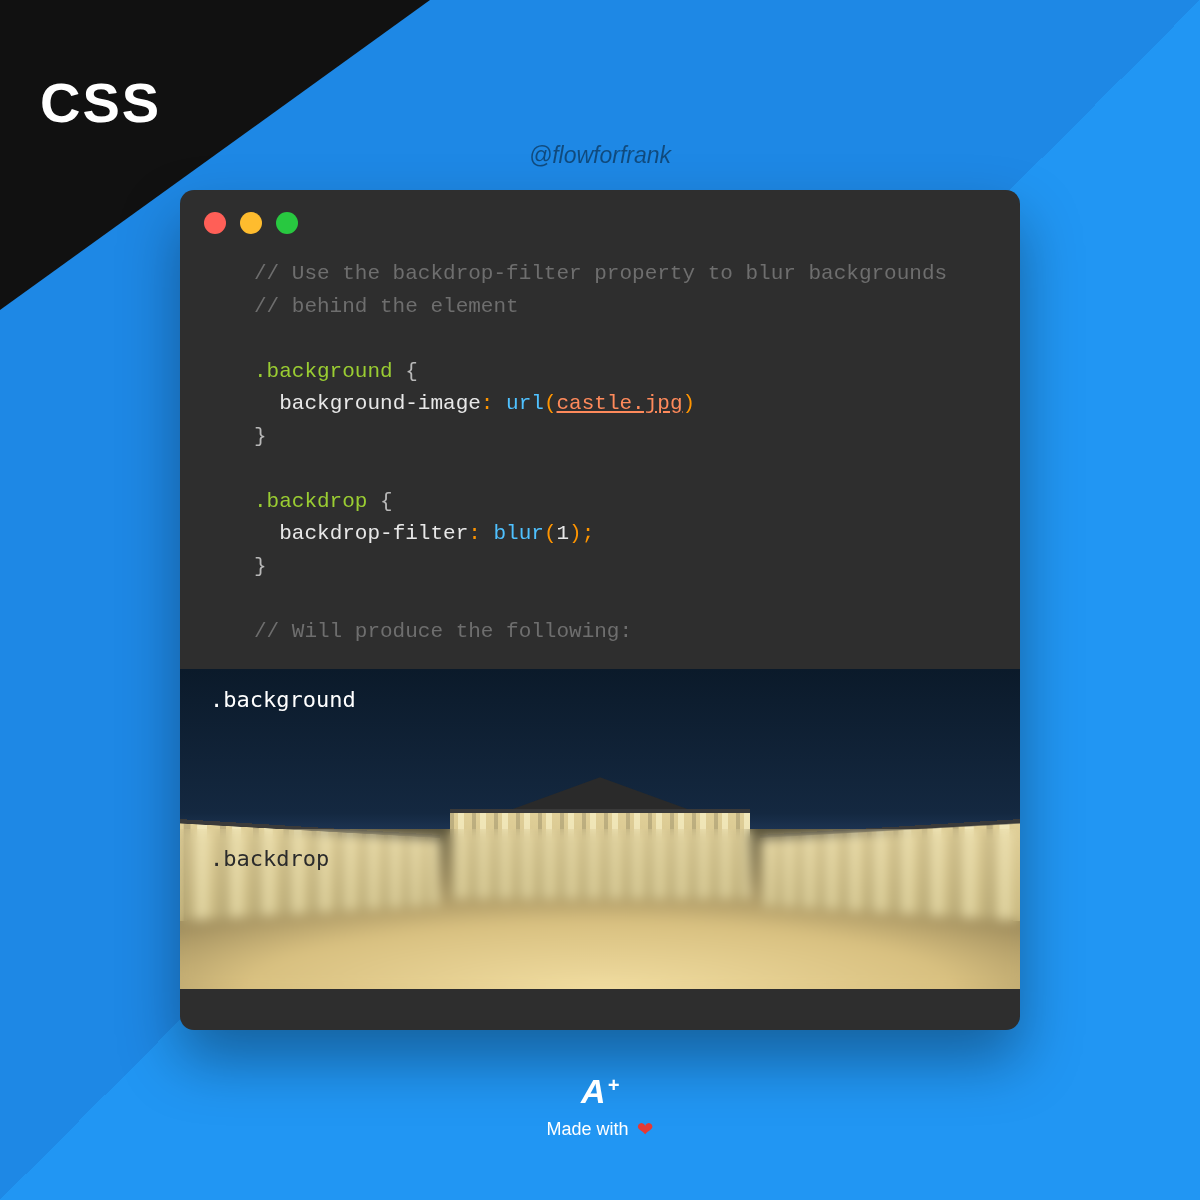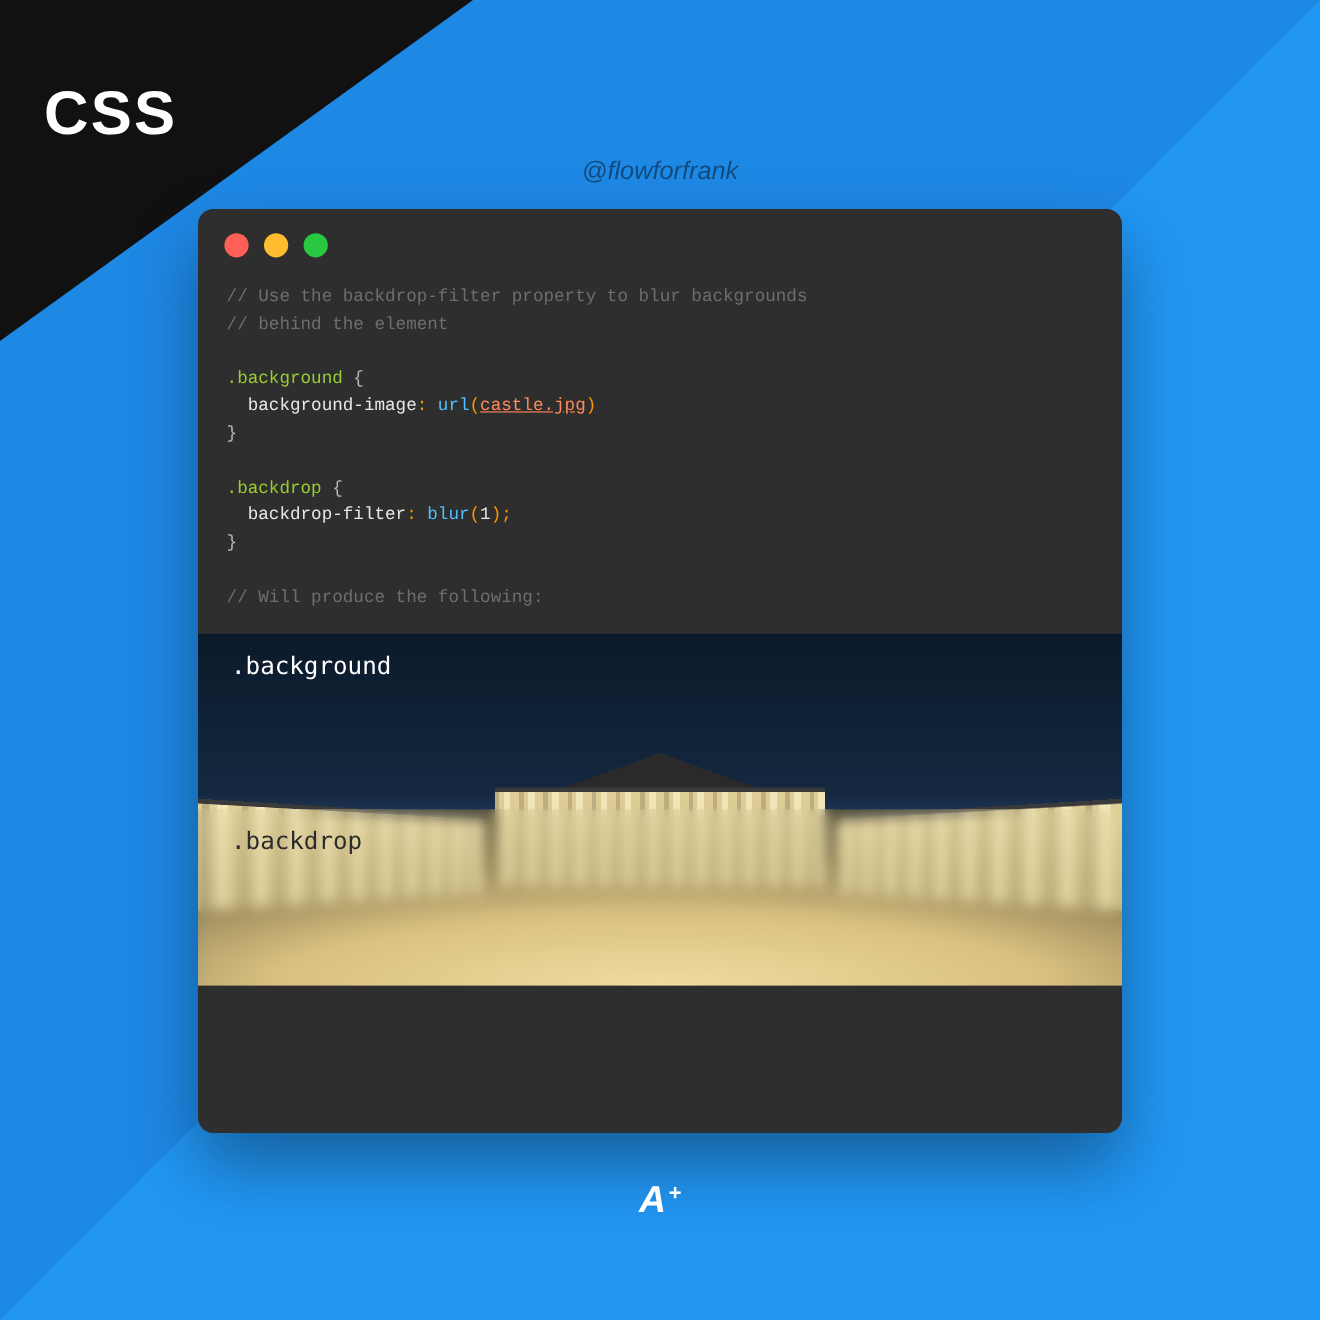--- a/index.html
+++ b/index.html
@@ -54,25 +54,26 @@
     display: flex;
     gap: 14px;
     padding: 22px 24px 10px 24px;
   }
   .dot { width: 22px; height: 22px; border-radius: 50%; }
   .dot.red { background: #FF5F57; }
   .dot.yellow { background: #FEBC2E; }
   .dot.green { background: #28C840; }
   .code {
     font-family: "SFMono-Regular", Consolas, "Liberation Mono", Menlo, monospace;
-    font-size: 16px;
+    font-size: 21px;
     line-height: 1.55;
     color: #B8B8B8;
     padding: 14px 26px 20px 26px;
     white-space: pre;
+    margin-left: 48px;
   }
   .tok-comment { color: #6E6E6E; }
   .tok-sel { color: #9ACD32; }
   .tok-brace { color: #B8B8B8; }
   .tok-prop { color: #E8E8E8; }
   .tok-punct { color: #FF9500; }
   .tok-func { color: #4FC1FF; }
   .tok-url { color: #FF8A5B; text-decoration: underline; }
 
   .preview {
@@ -206,13 +207,17 @@
     <div class="label top">.background</div>
     <div class="label bot">.backdrop</div>
   </div>
 </div>
 
 <div class="footer">
   <div class="logo">
     <span>A</span>
       <span class="plus">+</span>
   </div>
+  <div class="made">
+    <span>Made with</span>
+    <span class="heart">❤</span>
+  </div>
 </div>
 
 </body></html>

